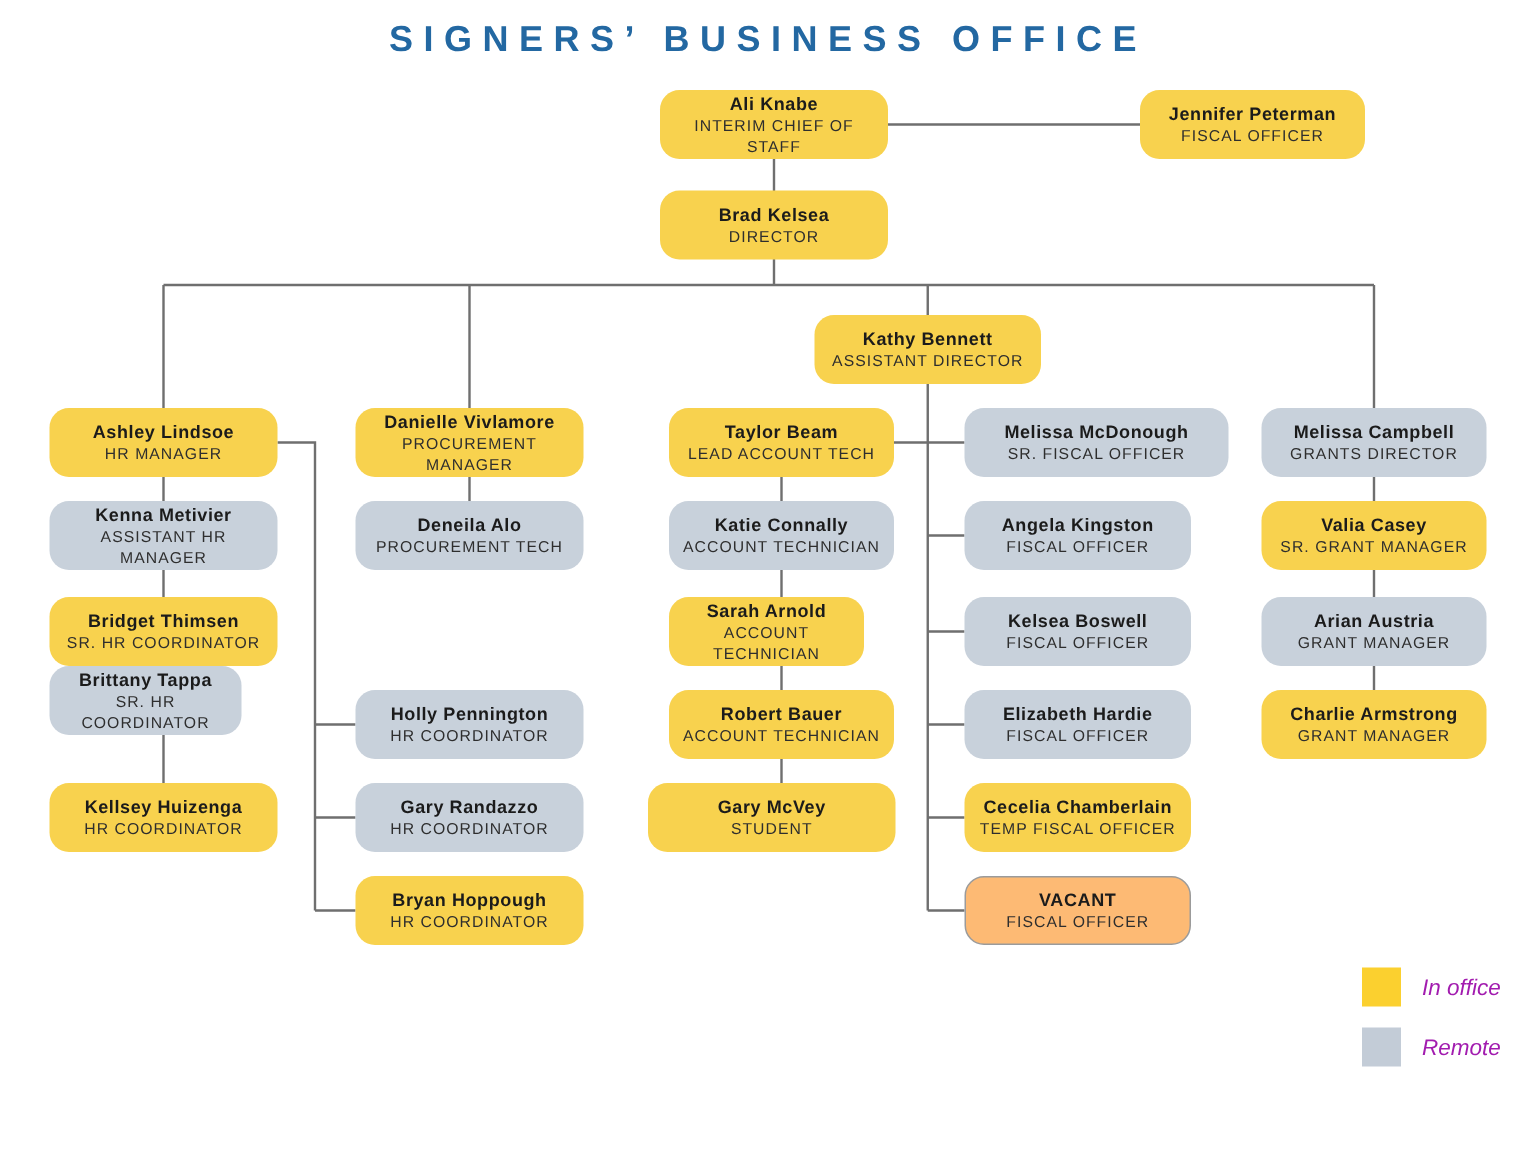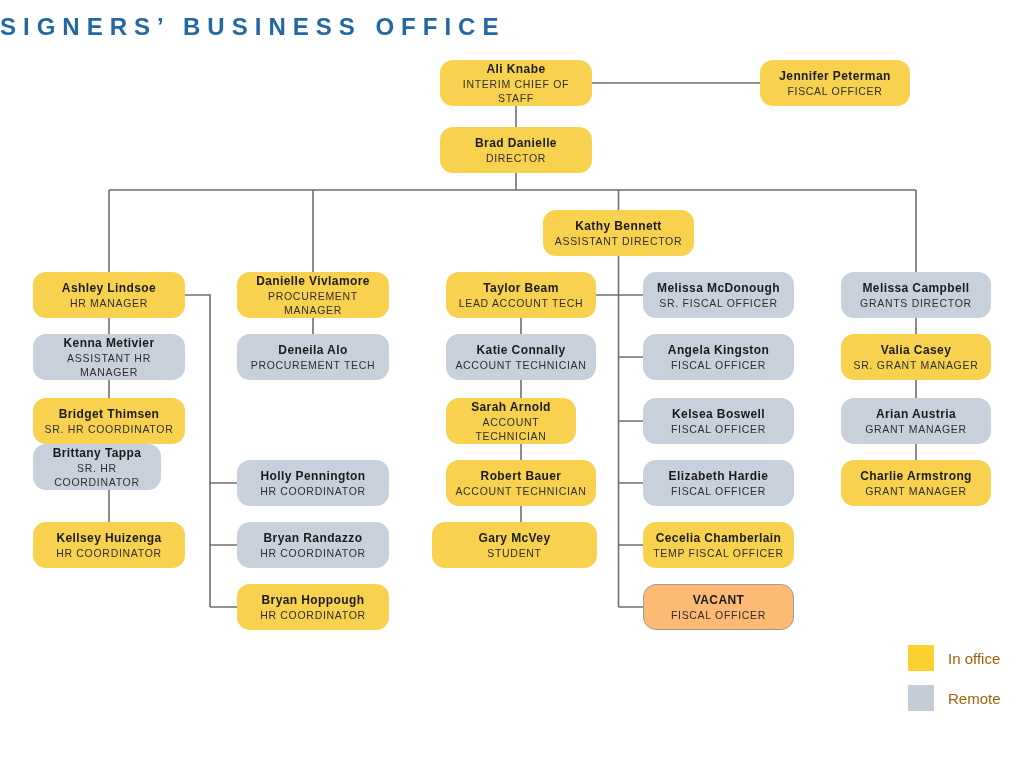--- a/index.html
+++ b/index.html
@@ -2,41 +2,41 @@
 <html><head>
 <meta charset="utf-8">
 <style>
   html,body{margin:0;padding:0;background:#ffffff;}
   .stage{
     position:relative;width:1024px;height:768px;overflow:hidden;background:#ffffff;
     font-family:"Liberation Sans","DejaVu Sans",sans-serif;
   }
   .title{
     position:absolute;left:0;top:13px;width:1024px;margin:0;
-    font-size:24px;font-weight:800;letter-spacing:7px;
+    text-align:center;font-size:24px;font-weight:800;letter-spacing:7px;
     color:#2368A2;
   }
   .wires{position:absolute;left:0;top:0;}
   .wires path{stroke:#6f6f6f;stroke-width:1.6;fill:none;}
   .node{
     position:absolute;height:46px;border-radius:13px;
     display:flex;flex-direction:column;justify-content:center;align-items:center;
     text-align:center;box-sizing:border-box;padding:2px 4px;
   }
   .node.y{background:#F8D24E;}
   .node.g{background:#C8D1DB;}
   .node.v{background:#fdba74;border:1.5px solid #9b9b9b;}
   .nm{font-size:12px;font-weight:700;color:#1b1b1b;letter-spacing:.4px;line-height:1.35;}
   .rl{font-size:10.5px;font-weight:400;color:#2e2e2e;letter-spacing:.7px;line-height:1.35;}
   .legend{position:absolute;left:908px;top:645px;width:110px;}
   .legend-row{display:flex;align-items:center;margin-bottom:14px;height:26px;}
   .swatch{width:26px;height:26px;margin-right:14px;flex:0 0 auto;}
   .swatch.y{background:#FBD02F;}
   .swatch.g{background:#C3CCD7;}
-  .legend-label{font-size:15px;color:#a16207;white-space:nowrap;}
+  .legend-label{font-size:15px;color:#a21caf;white-space:nowrap;font-style:italic;}
 </style>
 </head>
 <body>
 
 <div class="stage">
 
   <h1 class="title">SIGNERS’ BUSINESS OFFICE</h1>
 
   <svg class="wires" width="1024" height="768" viewBox="0 0 1024 768" aria-hidden="true">
     <path d="
@@ -67,21 +67,21 @@
 
   <div class="node y" style="left:440px;top:60px;width:152px">
     <div class="nm">Ali Knabe</div>
     <div class="rl">INTERIM CHIEF OF STAFF</div>
   </div>
   <div class="node y" style="left:760px;top:60px;width:150px">
     <div class="nm">Jennifer Peterman</div>
     <div class="rl">FISCAL OFFICER</div>
   </div>
   <div class="node y" style="left:440px;top:127px;width:152px">
-    <div class="nm">Brad Danielle</div>
+    <div class="nm">Brad Kelsea</div>
     <div class="rl">DIRECTOR</div>
   </div>
   <div class="node y" style="left:543px;top:210px;width:151px">
     <div class="nm">Kathy Bennett</div>
     <div class="rl">ASSISTANT DIRECTOR</div>
   </div>
 
   <div class="node g" style="left:33px;top:334px;width:152px">
     <div class="nm">Kenna Metivier</div>
     <div class="rl">ASSISTANT HR MANAGER</div>
@@ -109,21 +109,21 @@
   </div>
   <div class="node g" style="left:237px;top:334px;width:152px">
     <div class="nm">Deneila Alo</div>
     <div class="rl">PROCUREMENT TECH</div>
   </div>
   <div class="node g" style="left:237px;top:460px;width:152px">
     <div class="nm">Holly Pennington</div>
     <div class="rl">HR COORDINATOR</div>
   </div>
   <div class="node g" style="left:237px;top:522px;width:152px">
-    <div class="nm">Bryan Randazzo</div>
+    <div class="nm">Gary Randazzo</div>
     <div class="rl">HR COORDINATOR</div>
   </div>
   <div class="node y" style="left:237px;top:584px;width:152px">
     <div class="nm">Bryan Hoppough</div>
     <div class="rl">HR COORDINATOR</div>
   </div>
 
   <div class="node y" style="left:446px;top:272px;width:150px">
     <div class="nm">Taylor Beam</div>
     <div class="rl">LEAD ACCOUNT TECH</div>
@@ -138,21 +138,21 @@
   </div>
   <div class="node y" style="left:446px;top:460px;width:150px">
     <div class="nm">Robert Bauer</div>
     <div class="rl">ACCOUNT TECHNICIAN</div>
   </div>
   <div class="node y" style="left:432px;top:522px;width:165px">
     <div class="nm">Gary McVey</div>
     <div class="rl">STUDENT</div>
   </div>
 
-  <div class="node g" style="left:643px;top:272px;width:151px">
+  <div class="node g" style="left:643px;top:272px;width:176px">
     <div class="nm">Melissa McDonough</div>
     <div class="rl">SR. FISCAL OFFICER</div>
   </div>
   <div class="node g" style="left:643px;top:334px;width:151px">
     <div class="nm">Angela Kingston</div>
     <div class="rl">FISCAL OFFICER</div>
   </div>
   <div class="node g" style="left:643px;top:398px;width:151px">
     <div class="nm">Kelsea Boswell</div>
     <div class="rl">FISCAL OFFICER</div>

